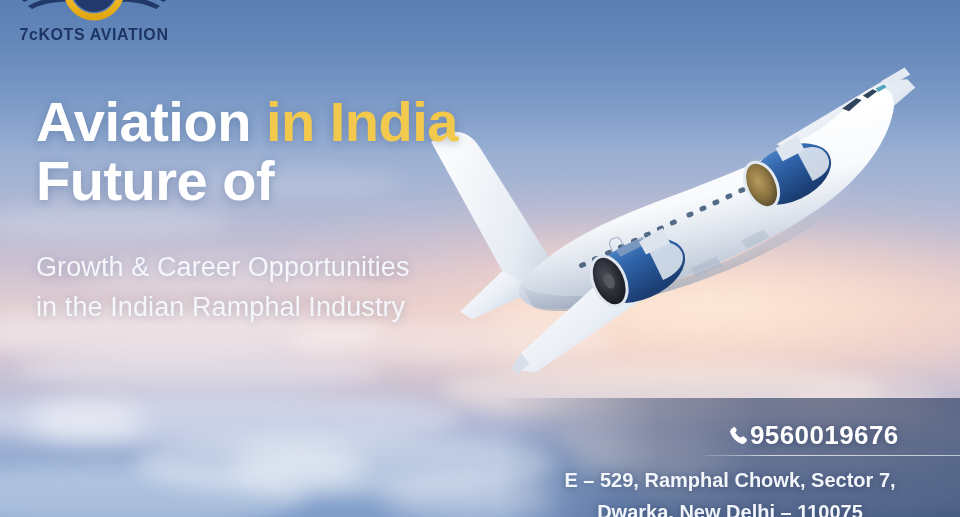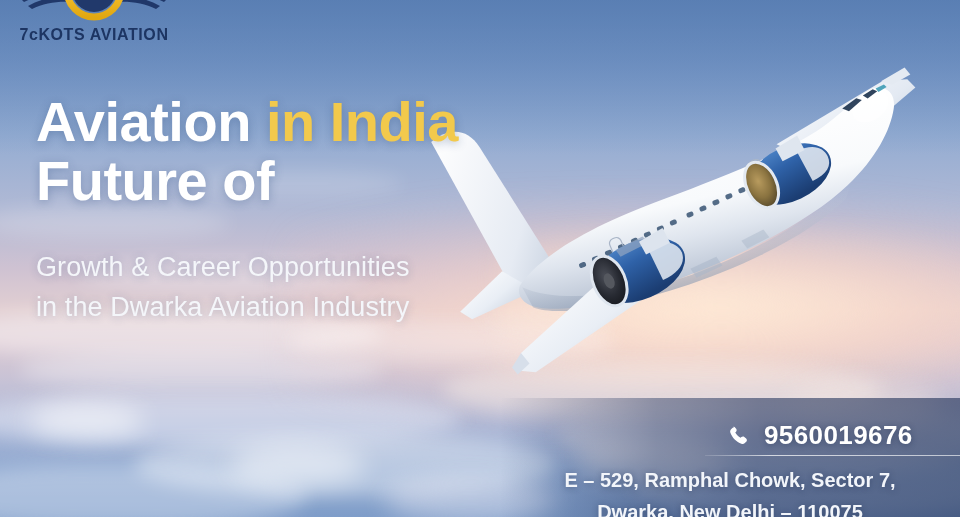--- a/index.html
+++ b/index.html
@@ -124,21 +124,21 @@
     width:460px; height:119px;
     background:linear-gradient(to right,
       rgba(40,58,100,0) 0%,
       rgba(40,58,100,0.22) 16%,
       rgba(38,55,96,0.46) 34%,
       rgba(36,52,92,0.58) 56%,
       rgba(34,50,88,0.62) 100%);
   }
   #phone-row {
     position:absolute; left:228px; top:22px;
-    display:flex; align-items:center; gap:14px;
+    display:flex; align-items:center; 
     white-space:nowrap;
   }
   #phone-icon { display:block; width:22px; height:22px; flex:0 0 auto; }
   #phone-number {
     font-size:26px; font-weight:bold; color:#ffffff;
     letter-spacing:0.4px;
     text-shadow:0 1px 6px rgba(20,35,70,0.45);
   }
   #panel-divider {
     position:absolute; left:205px; top:57px;
@@ -337,21 +337,21 @@
     </svg>
   </div>
 
   <div id="headline">
     <div class="hl-line"><span>Aviation </span><span class="hl-accent">in India</span></div>
     <div class="hl-line">Future of</div>
   </div>
 
   <div id="subhead">
     <div class="sub-line">Growth &amp; Career Opportunities</div>
-    <div class="sub-line">in the Dwarka Aviation Industry</div>
+    <div class="sub-line">in the Indian Ramphal Industry</div>
   </div>
 
   <div id="contact-panel">
 
     <div id="phone-row">
       <svg id="phone-icon" viewBox="0 0 24 24">
         <path fill="#ffffff" d="M6.6 2.5c-.7 0-1.3.3-1.8.8L3.4 4.7c-1 1-1.3 2.5-.8 3.8 1 2.7 2.6 5.2 4.7 7.3 2.1 2.1 4.6 3.7 7.3 4.7 1.3.5 2.8.2 3.8-.8l1.4-1.4c.5-.5.8-1.1.8-1.8s-.3-1.3-.8-1.8l-2-1.7c-.9-.8-2.3-.7-3.2.1l-.9.9c-1.2-.7-2.3-1.5-3.3-2.5-1-1-1.8-2.1-2.5-3.3l.9-.9c.8-.9.9-2.3.1-3.2l-1.7-2c-.4-.4-1-.6-1.6-.6z"></path>
       </svg>
       <span id="phone-number">9560019676</span>
     </div>

